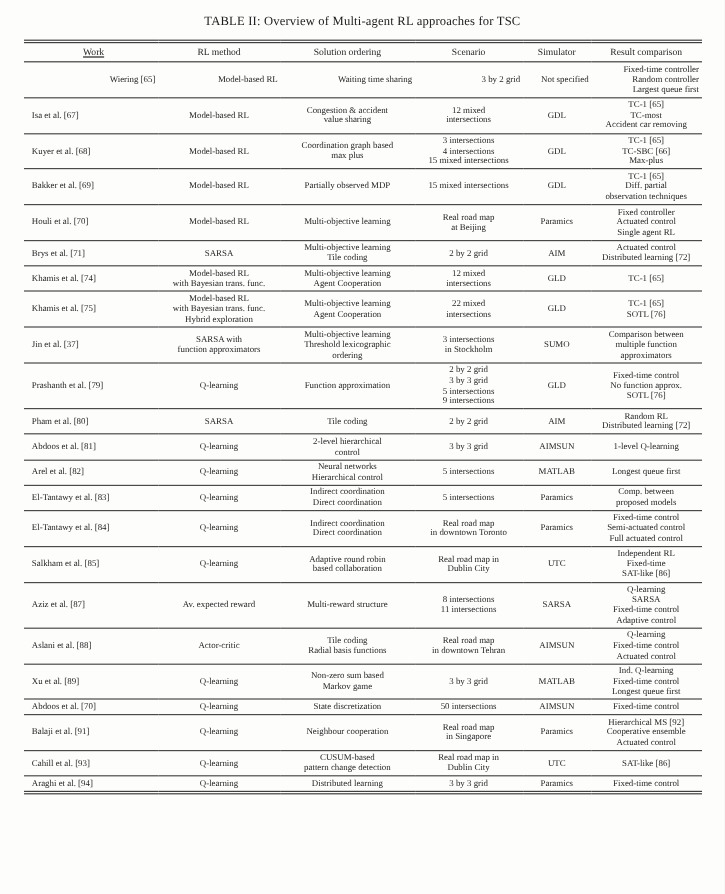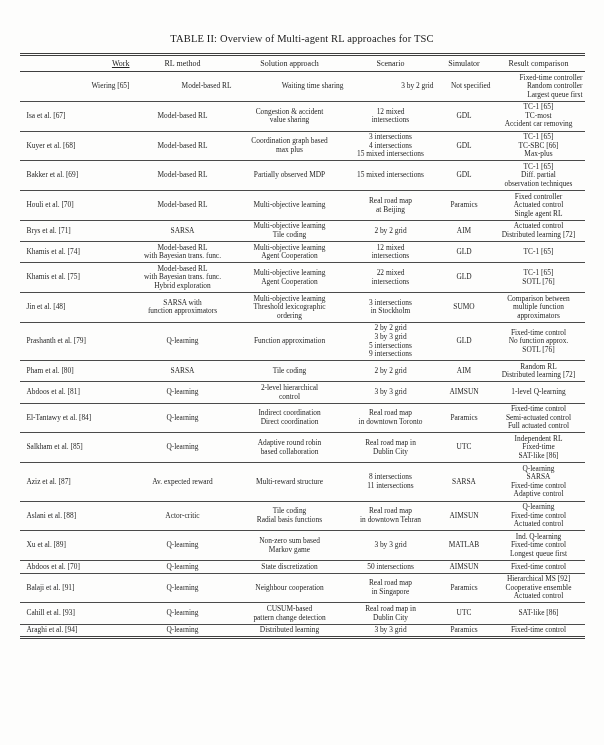--- a/index.html
+++ b/index.html
@@ -11,21 +11,20 @@
     color:#222;
     overflow:hidden;
     box-sizing:border-box;
   }
   .title{
     text-align:center;
     padding-top:13px;
     font-size:10.5px;
     letter-spacing:0.15px;
     color:#1c1c1c;
-    margin-top:20px;
   }
   table.paper-table{
     border-collapse:collapse;
     table-layout:fixed;
     width:565px;
     margin:9px auto 0 auto;
     border-top:3px double #3f3f3f;
     border-bottom:3px double #3f3f3f;
   }
   col.c-work{width:112px;}
@@ -36,21 +35,21 @@
   col.c-res{width:92px;}
   th{
     font-weight:normal;
     font-size:8px;
     line-height:9px;
     padding:3px 2px;
     text-align:center;
     border-bottom:1.6px solid #3f3f3f;
     color:#252525;
   }
-  th.col-work{text-align:right;padding-left:7px;text-decoration:underline;}
+  th.col-work{text-align:center;padding-left:7px;text-decoration:underline;}
   td{
     font-size:7.4px;
     line-height:8.6px;
     padding:1.5px 2px;
     text-align:center;
     vertical-align:middle;
     border-top:1px solid #4a4a4a;
     color:#262626;
     overflow:hidden;
     white-space:nowrap;
@@ -69,21 +68,21 @@
         <col class="c-rl">
         <col class="c-sol">
         <col class="c-scn">
         <col class="c-sim">
         <col class="c-res">
     </colgroup>
     <thead>
       <tr>
           <th class="col-work">Work</th>
           <th>RL method</th>
-          <th>Solution approach</th>
+          <th>Solution ordering</th>
           <th>Scenario</th>
           <th>Simulator</th>
           <th>Result comparison</th>
         </tr>
     </thead>
     <tbody>
         <tr>
           <td class="col-work">Wiering [65]</td>
           <td>Model-based RL</td>
           <td>Waiting time sharing</td>
@@ -141,21 +140,21 @@
         </tr>
         <tr>
           <td class="col-work">Khamis et al. [75]</td>
           <td>Model-based RL<br>with Bayesian trans. func.<br>Hybrid exploration</td>
           <td>Multi-objective learning<br>Agent Cooperation</td>
           <td>22 mixed<br>intersections</td>
           <td>GLD</td>
           <td>TC-1 [65]<br>SOTL [76]</td>
         </tr>
         <tr>
-          <td class="col-work">Jin et al. [48]</td>
+          <td class="col-work">Jin et al. [37]</td>
           <td>SARSA with<br>function approximators</td>
           <td>Multi-objective learning<br>Threshold lexicographic<br>ordering</td>
           <td>3 intersections<br>in Stockholm</td>
           <td>SUMO</td>
           <td>Comparison between<br>multiple function<br>approximators</td>
         </tr>
         <tr>
           <td class="col-work">Prashanth et al. [79]</td>
           <td>Q-learning</td>
           <td>Function approximation</td>
@@ -173,20 +172,36 @@
         </tr>
         <tr>
           <td class="col-work">Abdoos et al. [81]</td>
           <td>Q-learning</td>
           <td>2-level hierarchical<br>control</td>
           <td>3 by 3 grid</td>
           <td>AIMSUN</td>
           <td>1-level Q-learning</td>
         </tr>
         <tr>
+          <td class="col-work">Arel et al. [82]</td>
+          <td>Q-learning</td>
+          <td>Neural networks<br>Hierarchical control</td>
+          <td>5 intersections</td>
+          <td>MATLAB</td>
+          <td>Longest queue first</td>
+        </tr>
+        <tr>
+          <td class="col-work">El-Tantawy et al. [83]</td>
+          <td>Q-learning</td>
+          <td>Indirect coordination<br>Direct coordination</td>
+          <td>5 intersections</td>
+          <td>Paramics</td>
+          <td>Comp. between<br>proposed models</td>
+        </tr>
+        <tr>
           <td class="col-work">El-Tantawy et al. [84]</td>
           <td>Q-learning</td>
           <td>Indirect coordination<br>Direct coordination</td>
           <td>Real road map<br>in downtown Toronto</td>
           <td>Paramics</td>
           <td>Fixed-time control<br>Semi-actuated control<br>Full actuated control</td>
         </tr>
         <tr>
           <td class="col-work">Salkham et al. [85]</td>
           <td>Q-learning</td>

